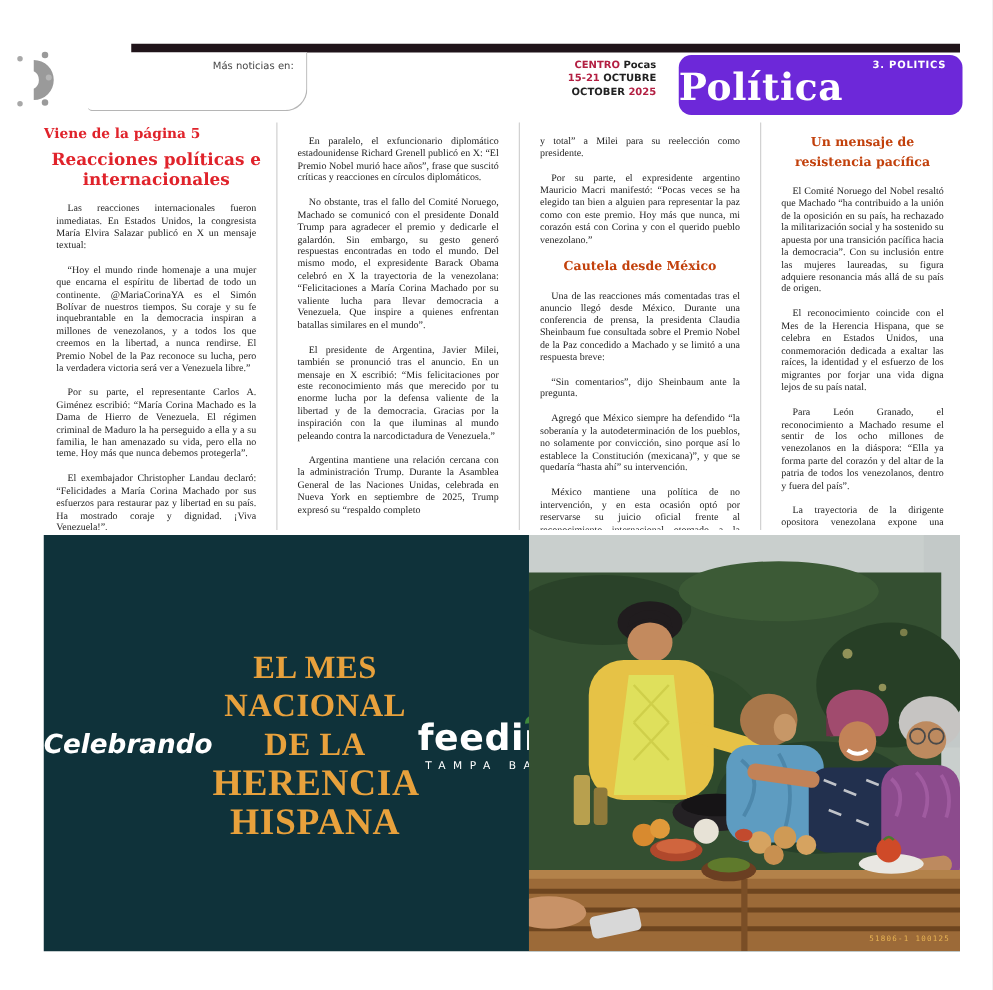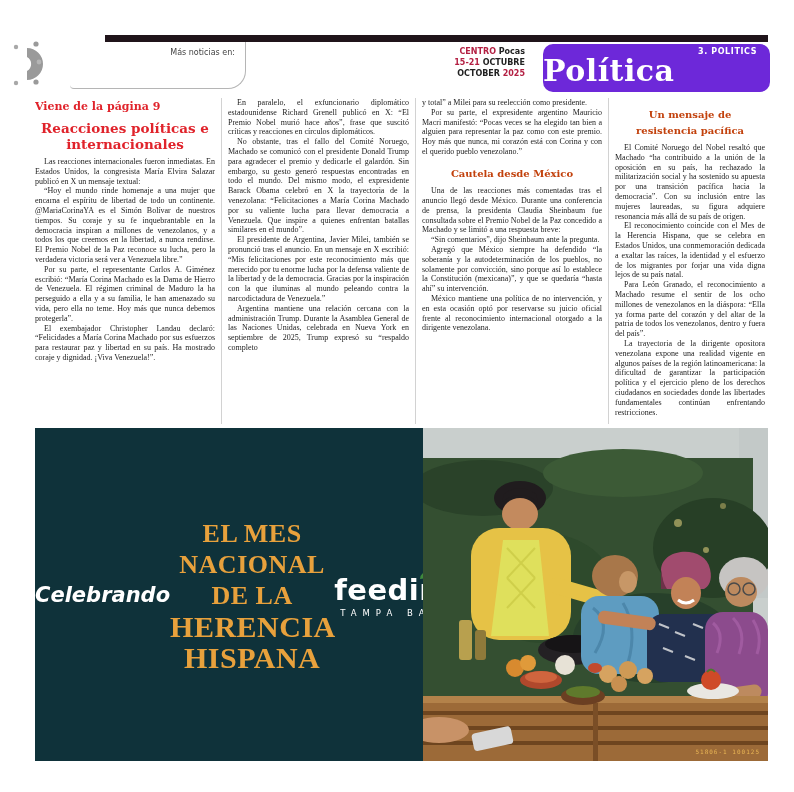--- a/index.html
+++ b/index.html
@@ -27,21 +27,21 @@
                  font-family:"DejaVu Serif",serif;font-weight:bold;font-size:30px;letter-spacing:.5px;}
 
   
   .columns{position:absolute;left:35px;top:98px;width:733px;height:326px;display:flex;}
   .col{overflow:hidden;}
   .col + .col{border-left:1px solid #d2d2d2;padding-left:6px;margin-left:6px;}
   .col0{width:180px;flex:none;}
   .col1{width:181px;flex:none;}
   .col2{width:180px;flex:none;}
   .col3{width:150px;flex:none;}
-  .para{margin:0;font-size:8px;line-height:9.8px;text-align:justify;text-indent:9px;}
+  .para{margin:10px;font-size:8px;line-height:9.8px;text-align:justify;text-indent:9px;}
   .para.noindent{text-indent:0;}
   .kicker{margin:2px 0 8px 0;font-family:"DejaVu Serif",serif;font-weight:bold;
           font-size:11px;color:#e0232b;}
   .heading-red{margin:2px 4px 5px 4px;text-align:center;font-family:"DejaVu Serif",serif;
                font-weight:bold;font-size:13.5px;line-height:15.5px;color:#e0232b;}
   .heading{margin:9px 8px 5px 8px;text-align:center;font-family:"DejaVu Serif",serif;
            font-weight:bold;font-size:10px;line-height:15.5px;color:#c2410c;}
 
   
   .ad{position:absolute;left:35px;top:428px;width:733px;height:333px;display:flex;background:#0f323a;}
@@ -92,21 +92,21 @@
     <div><span>OCTOBER</span><span class="red"> 2025</span></div>
   </div>
 
   <div class="section-box">
     <div class="section-kicker">3. POLITICS</div>
     <div class="section-title">Política</div>
   </div>
 
   <main class="columns">
     <div class="col col0">
-        <h3 class="kicker">Viene de la página 9</h3>
+        <h3 class="kicker">Viene de la página 5</h3>
         <h3 class="heading-red">Reacciones políticas e internacionales</h3>
         <p class="para">Las reacciones internacionales fueron inmediatas. En Estados Unidos, la congresista María Elvira Salazar publicó en X un mensaje textual:</p>
         <p class="para">“Hoy el mundo rinde homenaje a una mujer que encarna el espíritu de libertad de todo un continente. @MariaCorinaYA es el Simón Bolívar de nuestros tiempos. Su coraje y su fe inquebrantable en la democracia inspiran a millones de venezolanos, y a todos los que creemos en la libertad, a nunca rendirse. El Premio Nobel de la Paz reconoce su lucha, pero la verdadera victoria será ver a Venezuela libre.”</p>
         <p class="para">Por su parte, el representante Carlos A. Giménez escribió: “María Corina Machado es la Dama de Hierro de Venezuela. El régimen criminal de Maduro la ha perseguido a ella y a su familia, le han amenazado su vida, pero ella no teme. Hoy más que nunca debemos protegerla”.</p>
         <p class="para">El exembajador Christopher Landau declaró: “Felicidades a María Corina Machado por sus esfuerzos para restaurar paz y libertad en su país. Ha mostrado coraje y dignidad. ¡Viva Venezuela!”.</p>
       </div>
     <div class="col col1">
         <p class="para">En paralelo, el exfuncionario diplomático estadounidense Richard Grenell publicó en X: “El Premio Nobel murió hace años”, frase que suscitó críticas y reacciones en círculos diplomáticos.</p>
         <p class="para">No obstante, tras el fallo del Comité Noruego, Machado se comunicó con el presidente Donald Trump para agradecer el premio y dedicarle el galardón. Sin embargo, su gesto generó respuestas encontradas en todo el mundo. Del mismo modo, el expresidente Barack Obama celebró en X la trayectoria de la venezolana: “Felicitaciones a María Corina Machado por su valiente lucha para llevar democracia a Venezuela. Que inspire a quienes enfrentan batallas similares en el mundo”.</p>
         <p class="para">El presidente de Argentina, Javier Milei, también se pronunció tras el anuncio. En un mensaje en X escribió: “Mis felicitaciones por este reconocimiento más que merecido por tu enorme lucha por la defensa valiente de la libertad y de la democracia. Gracias por la inspiración con la que iluminas al mundo peleando contra la narcodictadura de Venezuela.”</p>

